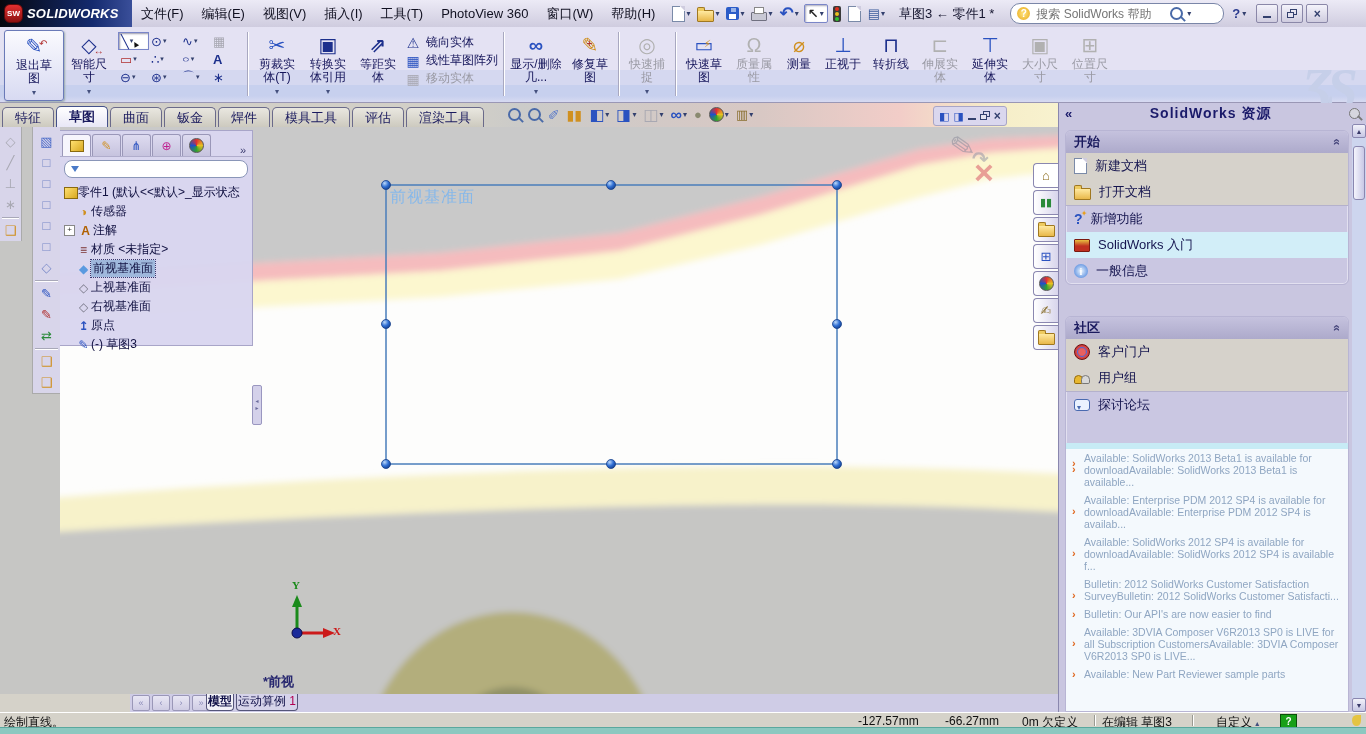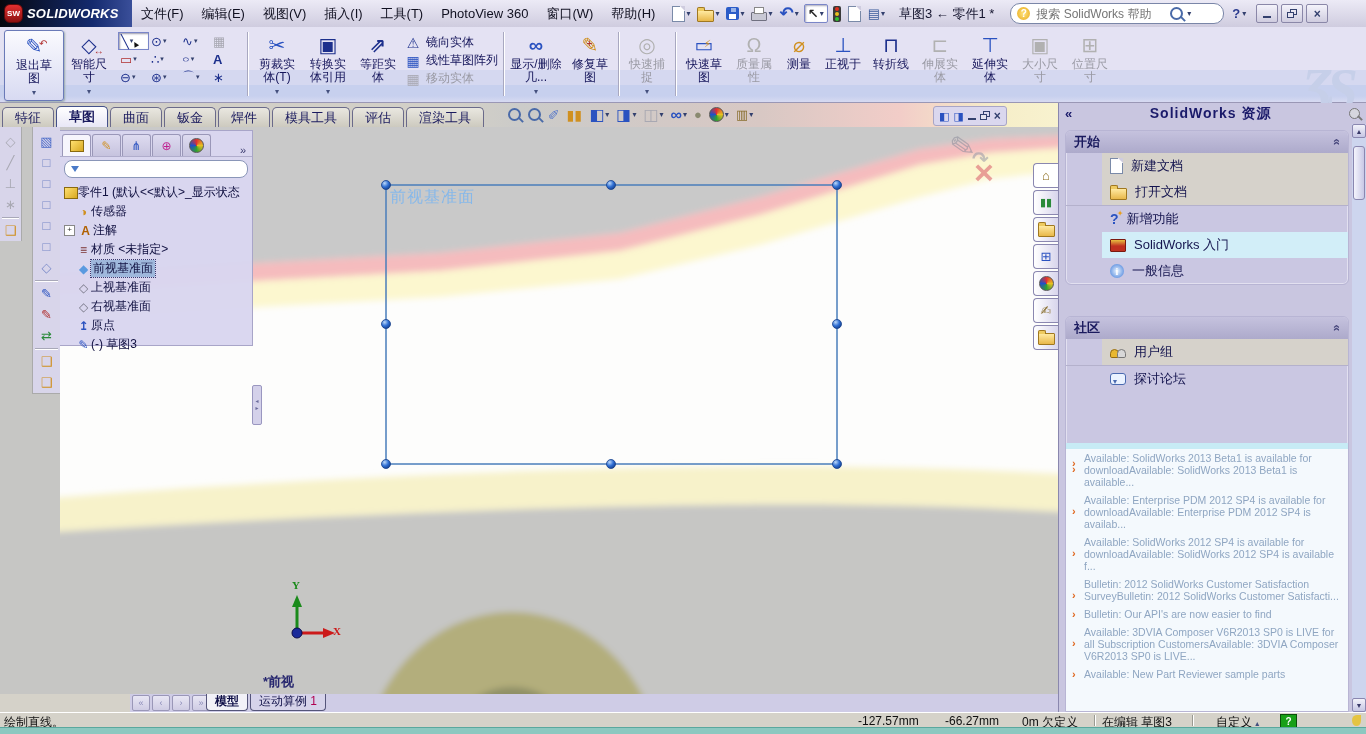--- a/index.html
+++ b/index.html
@@ -149,21 +149,21 @@
   .tphead .ttl{flex:1;text-align:center;font-weight:bold;font-size:14px;letter-spacing:1px;}
   .pin{width:9px;height:9px;border:1px solid #777;border-radius:50%;background:#d6d6de;position:relative;}
   .pin::after{content:"";position:absolute;width:2px;height:6px;background:#777;left:9px;top:6px;transform:rotate(-45deg);}
   .tpbody{position:absolute;left:0;top:21px;right:14px;bottom:0;overflow:hidden;}
   .sect{margin:6px 3px 8px 6px;border:1px solid #b8b5d4;border-radius:6px;overflow:hidden;background:#cac7e2;
     box-shadow:0 0 0 1px #e2e0f0 inset;}
   .sect.grow{position:absolute;left:0;right:3px;margin:0 0 0 6px;top:192px;bottom:0;border-radius:6px 6px 0 0;}
   .secthead{height:22px;display:flex;align-items:center;padding:0 8px;font-weight:bold;font-size:13px;color:#1a1a5e;
     background:linear-gradient(#c5c2de,#adaacb);}
   .secthead .up{margin-left:auto;display:inline-block;transform:rotate(-90deg);color:#4a4a7e;font-size:12px;}
-  .sitem{height:26px;display:flex;align-items:center;gap:8px;padding-left:8px;font-size:13px;color:#14144e;margin-left:36px;}
+  .sitem{height:26px;display:flex;align-items:center;gap:8px;padding-left:8px;font-size:13px;color:#14144e;}
   .sitem.grp{background:#d6d2cb;}
   .sitem.hl{background:#d2eef8;}
   .sdiv{height:1px;background:#b4b1cc;box-shadow:0 1px 0 #dddbe e;}
   .cap{width:15px;height:5px;background:#1a3a8c;position:relative;margin-top:3px;transform:perspective(20px) rotateX(40deg);}
   .cap::before{content:"";position:absolute;left:5px;top:4px;width:4px;height:6px;background:#2a4a9c;}
   .qnew{color:#2a52c0;font-weight:bold;font-size:14px;position:relative;}
   .qnew::after{content:"✦";position:absolute;color:#e8a020;font-size:8px;right:-5px;top:-2px;}
   .swbox{width:14px;height:11px;background:linear-gradient(#e8c040,#c03020 55%);border:1px solid #7a1a10;border-radius:1px;}
   .infoi{width:14px;height:14px;border-radius:50%;background:radial-gradient(#eaf4ff,#3a78d8);color:#fff;font-size:10px;
     font-weight:bold;font-family:"Liberation Serif",serif;display:flex;align-items:center;justify-content:center;}
@@ -193,21 +193,21 @@
   .sthumb{position:absolute;left:1px;top:22px;width:12px;height:54px;background:linear-gradient(90deg,#f4f4fc,#c8c8e6);
     border:1px solid #8a87b0;border-radius:3px;box-sizing:border-box;}
 
   
   .modelrow{position:absolute;left:0;top:694px;width:1058px;height:18px;background:#cfcce6;border-bottom:1px solid #9a97b5;}
   .mgray{position:absolute;left:0;top:0;width:130px;height:18px;background:#d5d2c9;}
   .mnav{position:absolute;left:132px;top:1px;display:flex;gap:2px;}
   .mnavb{width:16px;height:14px;background:linear-gradient(#e8e6f4,#cfcce4);border:1px solid #9a97b8;border-radius:2px;
     font-size:9px;color:#8a8ab8;display:flex;align-items:center;justify-content:center;}
   .mtabs{position:absolute;left:206px;top:0;display:flex;}
-  .mtab{border:1px solid #55557a;border-top:none;border-radius:0 0 4px 4px;padding:1px 8px 2px;font-size:12px;
+  .mtab{border:1px solid #55557a;border-top:none;border-radius:0 0 4px 4px;padding:1px 1px 2px;font-size:12px;
     color:#101048;background:#d6d3ea;margin-right:2px;line-height:13px;}
   .mtab.active{background:#f2f1f8;font-weight:bold;}
   .mnum{color:#b00050;}
 
   
   .statusbar{position:absolute;left:0;top:712px;width:1366px;height:15px;background:#d5d2c9;border-top:1px solid #fff;
     font-size:12px;color:#101010;}
   .statusbar .msg{position:absolute;left:4px;top:1px;}
   .sfield{position:absolute;top:1px;white-space:nowrap;}
   .ssep{position:absolute;top:2px;width:1px;height:11px;background:#9a9a92;box-shadow:1px 0 0 #fff;}
@@ -719,20 +719,24 @@
             <span class="infoi">i</span>
             <span>一般信息</span>
           </div>
       </div>
       <div class="sect grow">
         <div class="secthead">
           <span>社区</span>
           <span class="up">»</span>
         </div>
         <div class="sitem grp">
+            <span class="globe"></span>
+            <span>客户门户</span>
+          </div>
+        <div class="sitem grp">
             <span class="people"></span>
             <span>用户组</span>
           </div>
         <div class="sdiv"></div>
         <div class="sitem">
             <span class="bubble"></span>
             <span>探讨论坛</span>
           </div>
         <div class="news">
           <div class="nitem hl"><span class="bb">›</span></div>

